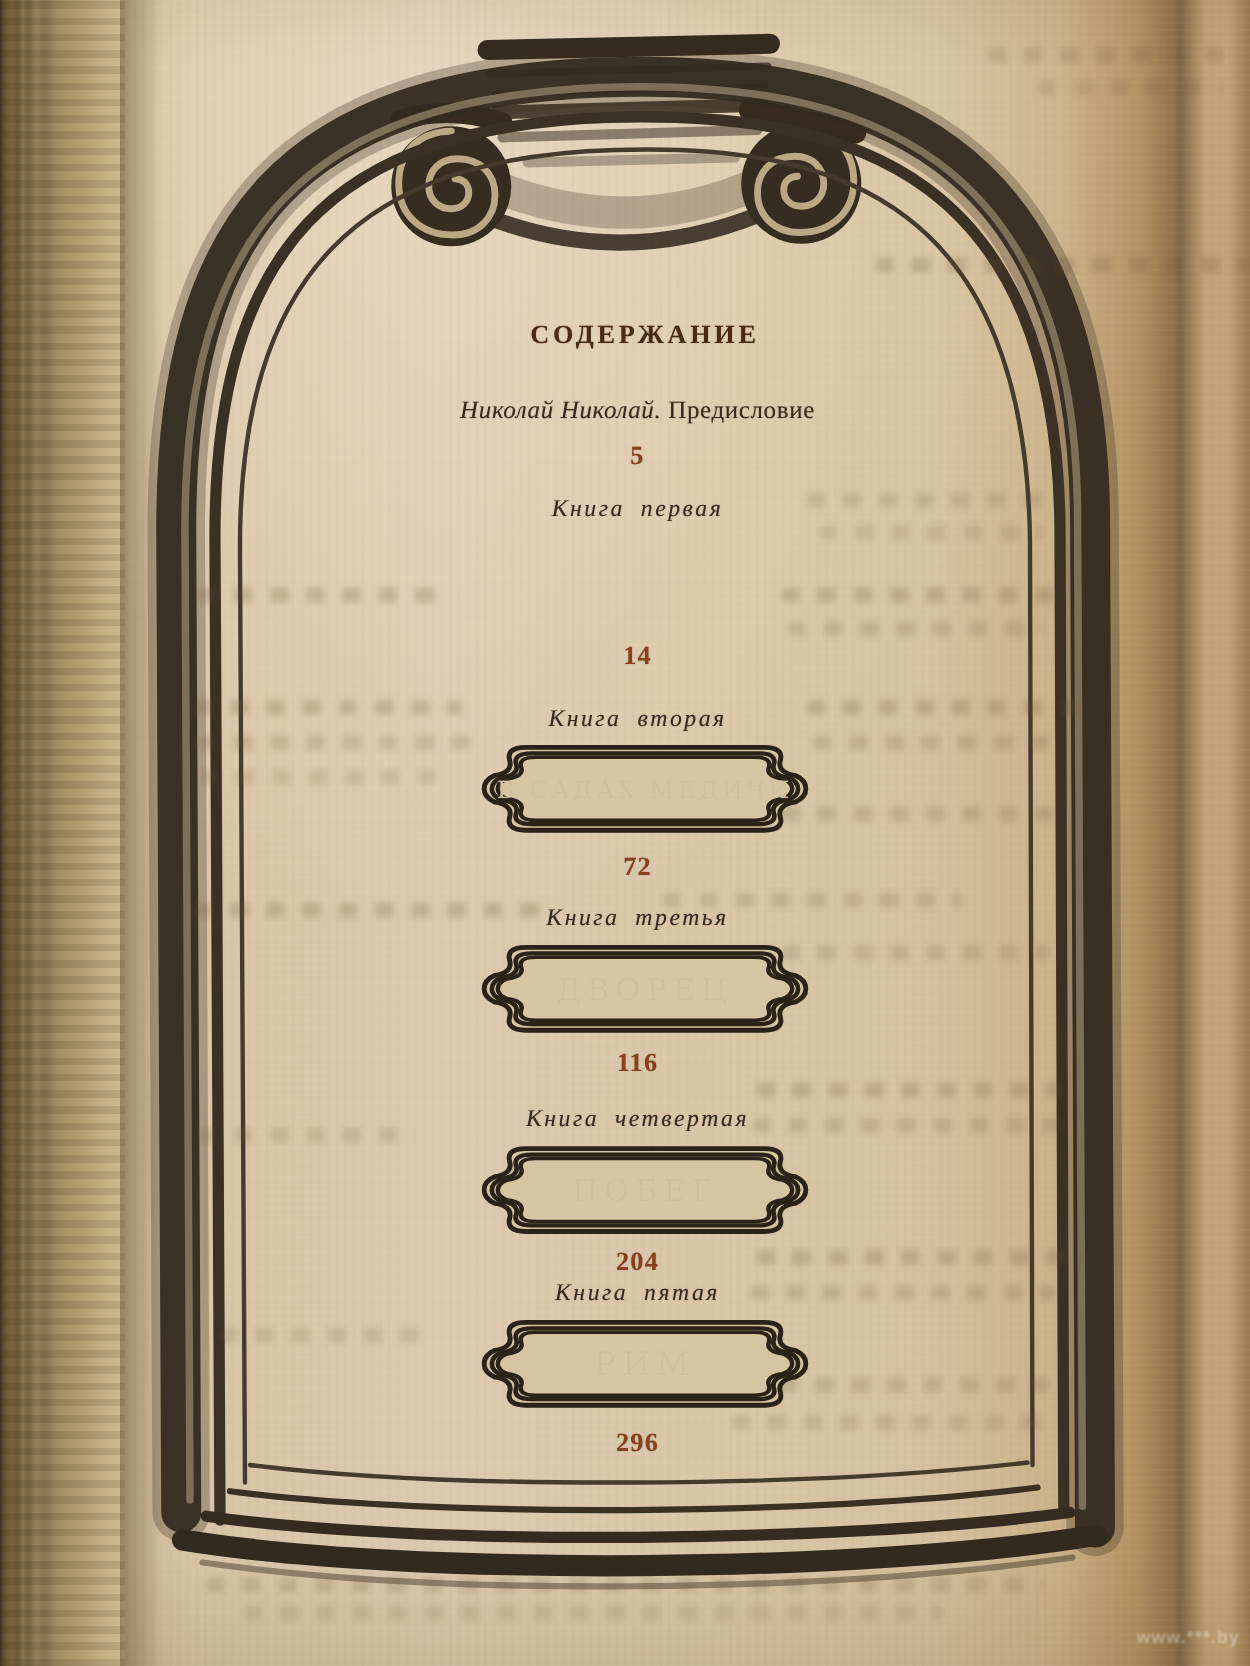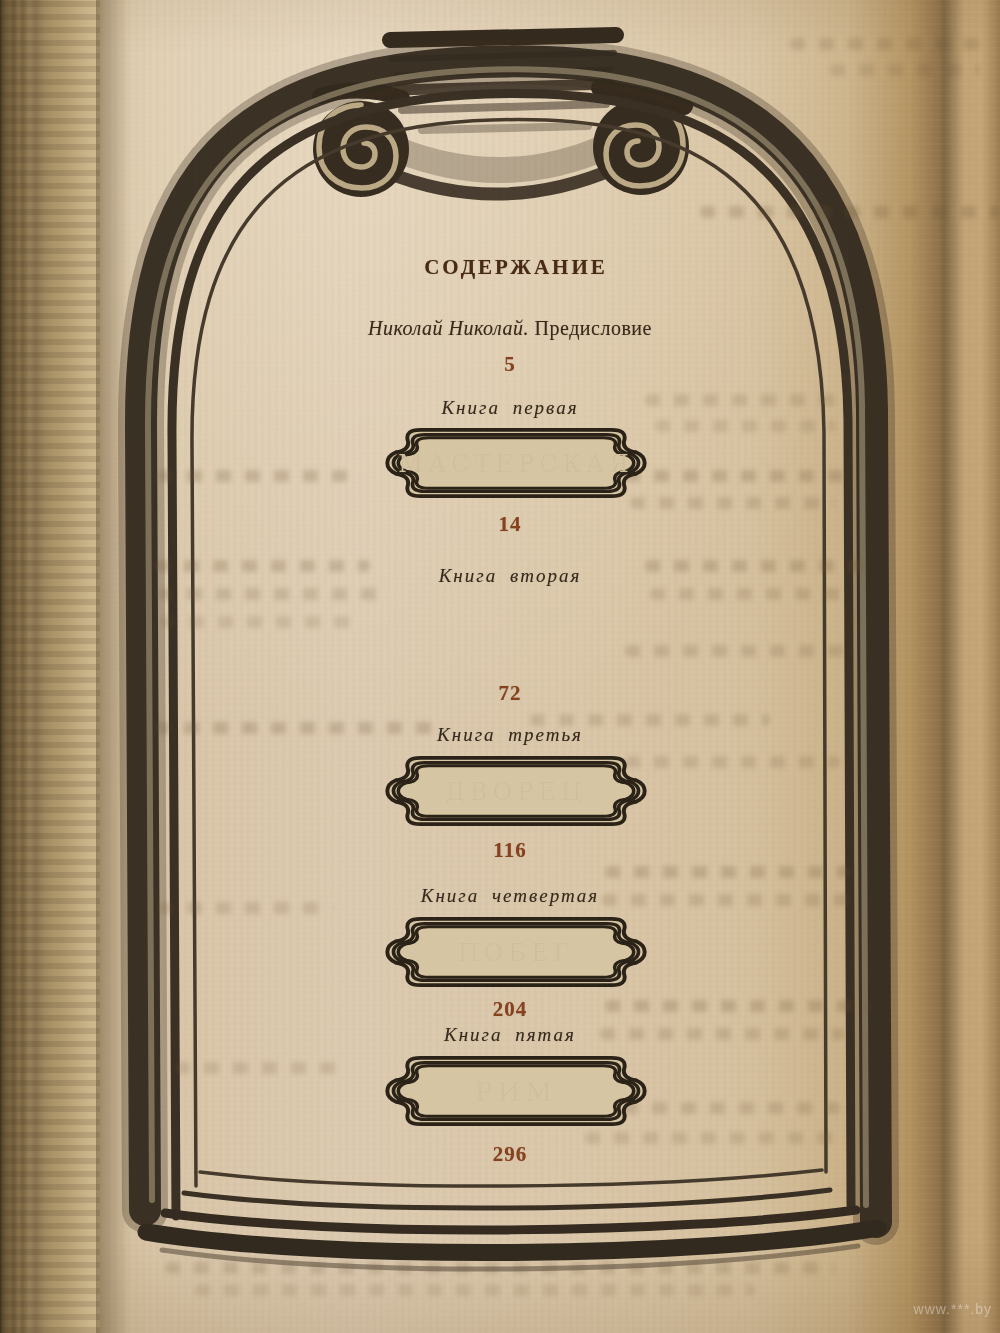--- a/index.html
+++ b/index.html
@@ -70,21 +70,21 @@
   .smudge{
     position:absolute;height:12px;border-radius:5px;
     background:repeating-linear-gradient(90deg, #6b5334 0 15px, rgba(0,0,0,0) 15px 29px);
     filter:blur(2.4px);opacity:.22;pointer-events:none;
   }
 
   .watermark{
     position:absolute;right:8px;bottom:16px;
     font-family:"Liberation Sans", sans-serif;
     font-size:14px;color:rgba(255,255,255,.38);
-    filter:blur(.7px);letter-spacing:1px;
+    filter:blur(.7px);letter-spacing:1px;font-weight:bold;
   }
 </style>
 </head>
 <body>
 
 <div class="photo">
 
   <div class="book-edge"></div>
 
   <div class="page">
@@ -170,29 +170,29 @@
     <div class="content">
       <div class="cline heading" style="top:255px;">СОДЕРЖАНИЕ</div>
 
       <div class="cline preface" style="top:317px;">
         <span class="it">Николай Николай.</span>
         <span>Предисловие</span>
       </div>
       <div class="cline pnum" style="top:352px;">5</div>
 
       <div class="cline book-label" style="top:397px;">Книга первая</div>
-      <div class="cartouche" style="top:424px;">
-        <svg viewBox="0 0 268 80">
-            <use href="#cartouche-shape"></use>
-          </svg>
-        <span class="cart-text">МАСТЕРСКАЯ</span>
-      </div>
       <div class="cline pnum" style="top:512px;">14</div>
 
       <div class="cline book-label" style="top:565px;">Книга вторая</div>
+      <div class="cartouche" style="top:592px;">
+        <svg viewBox="0 0 268 80">
+            <use href="#cartouche-shape"></use>
+          </svg>
+        <span class="cart-text" style="font-size:19px;letter-spacing:3px;">В САДАХ МЕДИЧИ</span>
+      </div>
       <div class="cline pnum" style="top:681px;">72</div>
 
       <div class="cline book-label" style="top:724px;">Книга третья</div>
       <div class="cartouche" style="top:752px;">
         <svg viewBox="0 0 268 80">
             <use href="#cartouche-shape"></use>
           </svg>
         <span class="cart-text">ДВОРЕЦ</span>
       </div>
       <div class="cline pnum" style="top:838px;">116</div>

